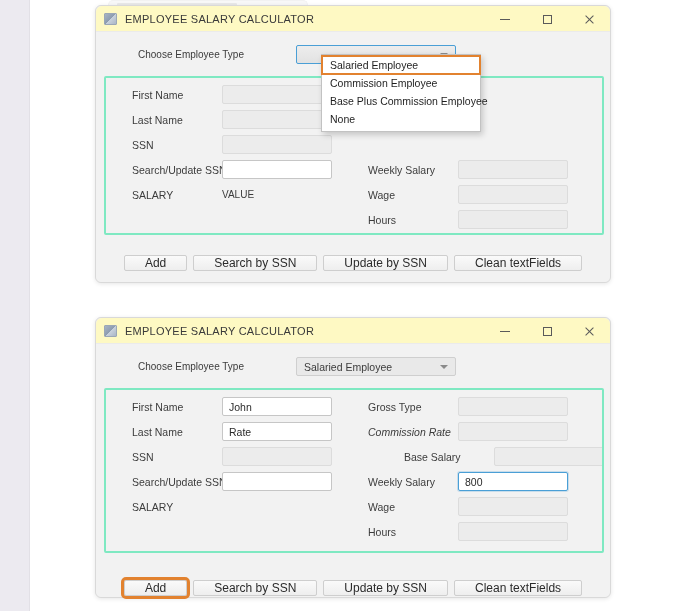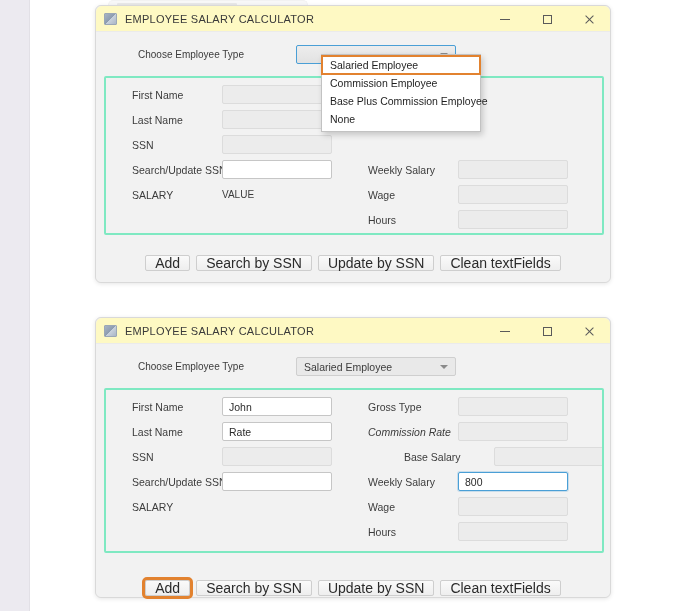--- a/index.html
+++ b/index.html
@@ -253,26 +253,26 @@
     display: flex;
     justify-content: center;
     align-items: center;
     gap: 6px;
   }
   .btn {
     height: 16px;
     background: linear-gradient(#fafafa,#eeeeee);
     border: 1px solid #cecece;
     border-radius: 2px;
-    font-size: 14px;
+    font-size: 12px;
     color: #2b2b2b;
     display: flex;
     align-items: center;
     justify-content: center;
-    padding: 0 9px;
+    padding: 0 20px;
     white-space: nowrap;
     position: relative;
     font-family: "Liberation Sans", sans-serif;
   }
   .btn.marked {
     outline: 3px solid #e2822f;
     outline-offset: 0px;
   }
 </style>
 </head>

